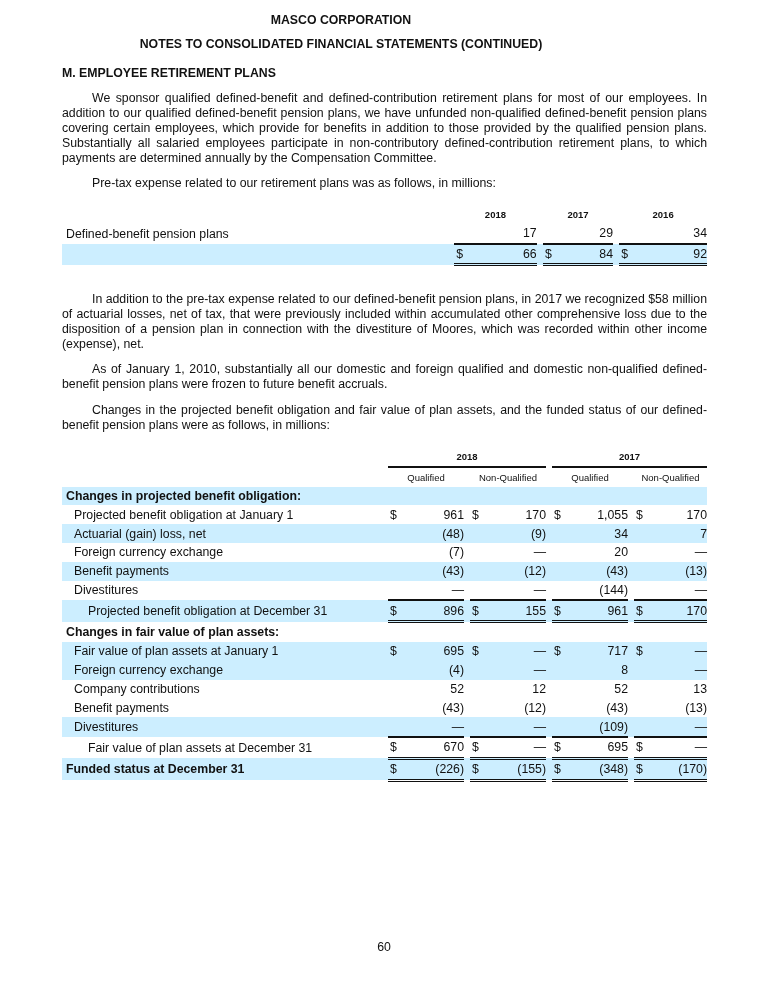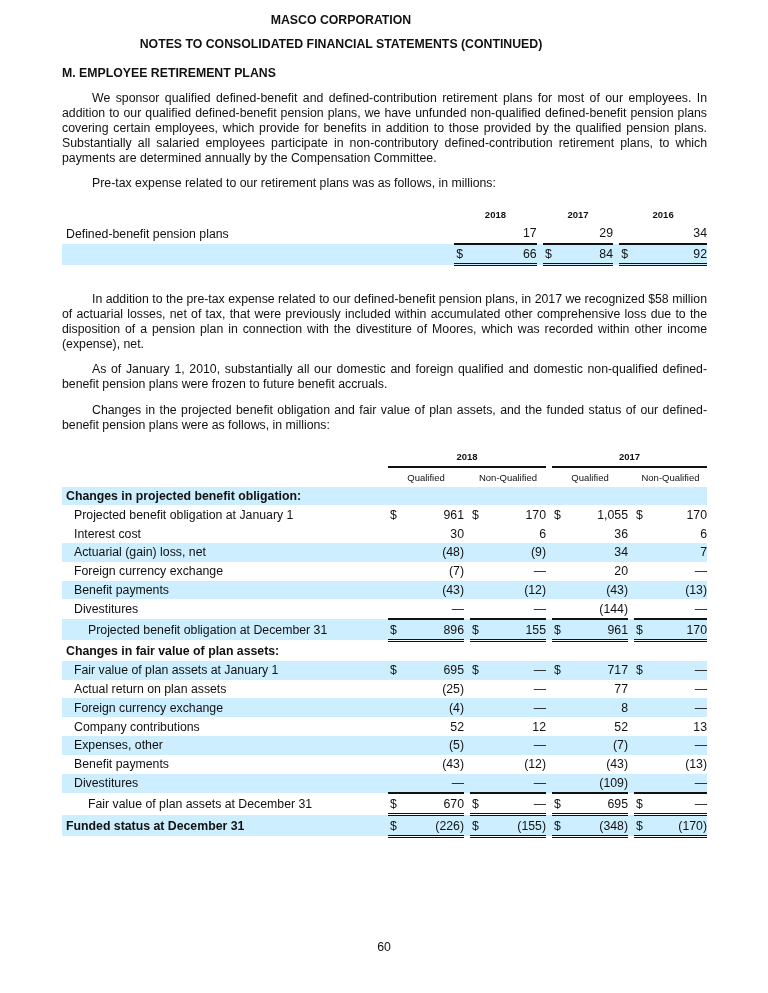--- a/index.html
+++ b/index.html
@@ -143,34 +143,20 @@
         <td class="c"></td>
         <td class="c dol">$</td>
         <td class="c num">170</td>
         <td class="c"></td>
         <td class="c dol">$</td>
         <td class="c num">1,055</td>
         <td class="c"></td>
         <td class="c dol">$</td>
         <td class="c num">170</td>
       </tr>
-      <tr class="">
-        <td class="c lab i1">Interest cost</td>
-        <td class="c dol"></td>
-        <td class="c num">30</td>
-        <td class="c"></td>
-        <td class="c dol"></td>
-        <td class="c num">6</td>
-        <td class="c"></td>
-        <td class="c dol"></td>
-        <td class="c num">36</td>
-        <td class="c"></td>
-        <td class="c dol"></td>
-        <td class="c num">6</td>
-      </tr>
       <tr class="shade">
         <td class="c lab i1">Actuarial (gain) loss, net</td>
         <td class="c dol"></td>
         <td class="c num">(48)</td>
         <td class="c"></td>
         <td class="c dol"></td>
         <td class="c num">(9)</td>
         <td class="c"></td>
         <td class="c dol"></td>
         <td class="c num">34</td>
@@ -255,34 +241,20 @@
         <td class="c"></td>
         <td class="c dol">$</td>
         <td class="c num">—</td>
         <td class="c"></td>
         <td class="c dol">$</td>
         <td class="c num">717</td>
         <td class="c"></td>
         <td class="c dol">$</td>
         <td class="c num">—</td>
       </tr>
-      <tr class="">
-        <td class="c lab i1">Actual return on plan assets</td>
-        <td class="c dol"></td>
-        <td class="c num">(25)</td>
-        <td class="c"></td>
-        <td class="c dol"></td>
-        <td class="c num">—</td>
-        <td class="c"></td>
-        <td class="c dol"></td>
-        <td class="c num">77</td>
-        <td class="c"></td>
-        <td class="c dol"></td>
-        <td class="c num">—</td>
-      </tr>
       <tr class="shade">
         <td class="c lab i1">Foreign currency exchange</td>
         <td class="c dol"></td>
         <td class="c num">(4)</td>
         <td class="c"></td>
         <td class="c dol"></td>
         <td class="c num">—</td>
         <td class="c"></td>
         <td class="c dol"></td>
         <td class="c num">8</td>
@@ -296,34 +268,20 @@
         <td class="c num">52</td>
         <td class="c"></td>
         <td class="c dol"></td>
         <td class="c num">12</td>
         <td class="c"></td>
         <td class="c dol"></td>
         <td class="c num">52</td>
         <td class="c"></td>
         <td class="c dol"></td>
         <td class="c num">13</td>
-      </tr>
-      <tr class="shade">
-        <td class="c lab i1">Expenses, other</td>
-        <td class="c dol"></td>
-        <td class="c num">(5)</td>
-        <td class="c"></td>
-        <td class="c dol"></td>
-        <td class="c num">—</td>
-        <td class="c"></td>
-        <td class="c dol"></td>
-        <td class="c num">(7)</td>
-        <td class="c"></td>
-        <td class="c dol"></td>
-        <td class="c num">—</td>
       </tr>
       <tr class="">
         <td class="c lab i1">Benefit payments</td>
         <td class="c dol"></td>
         <td class="c num">(43)</td>
         <td class="c"></td>
         <td class="c dol"></td>
         <td class="c num">(12)</td>
         <td class="c"></td>
         <td class="c dol"></td>

